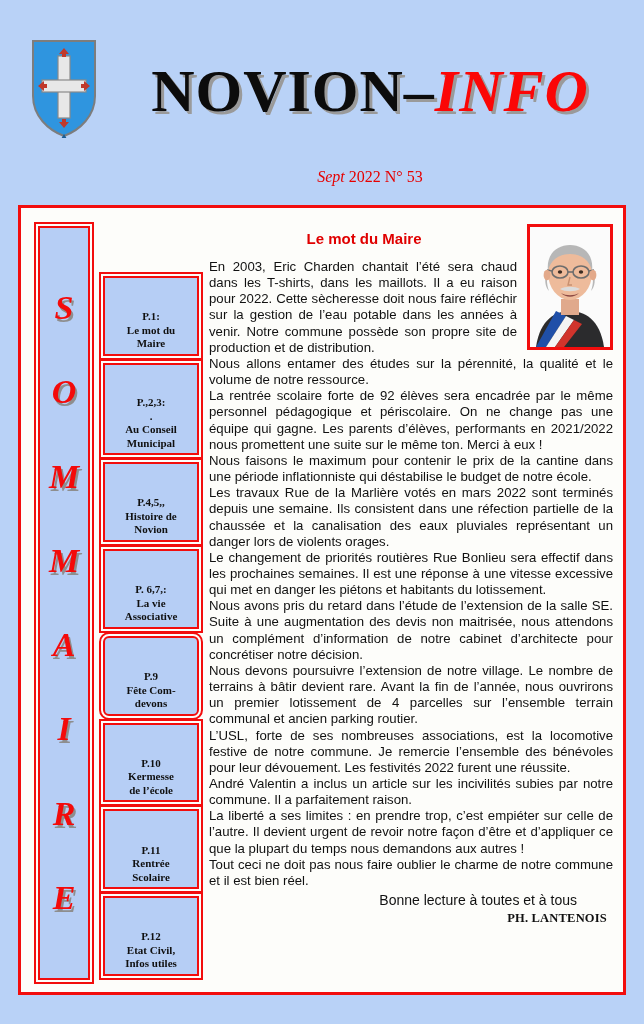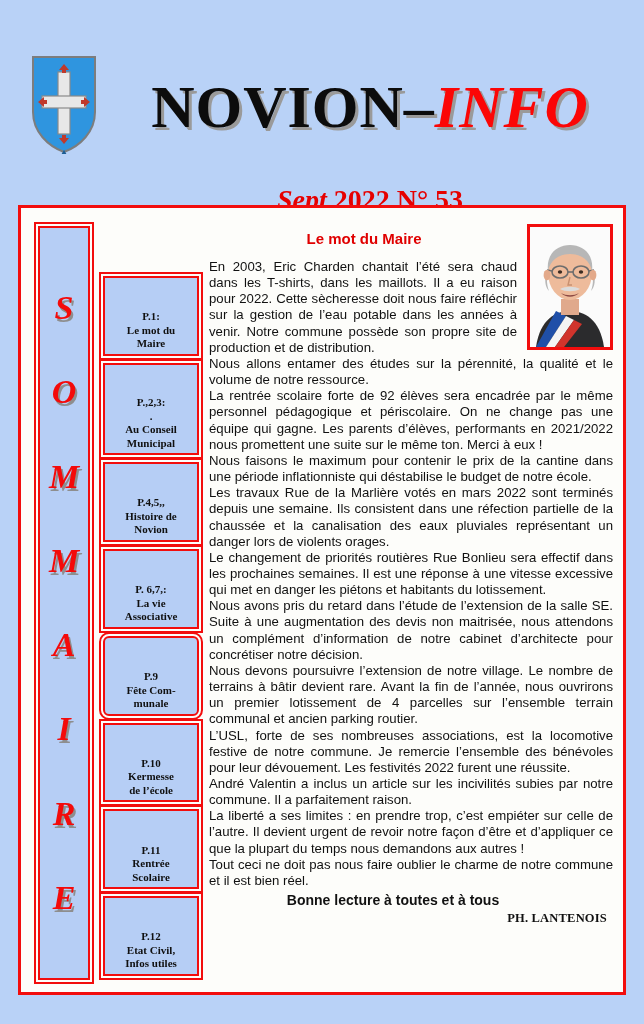--- a/index.html
+++ b/index.html
@@ -11,21 +11,21 @@
     height: 1024px;
     background: #b9d2f7;
     font-family: "Liberation Sans", sans-serif;
     overflow: hidden;
     position: relative;
   }
 
   
   #masthead {
     position: absolute;
-    left: 0; top: 16px;
+    left: 0; top: 0;
     width: 644px;
     height: 205px;
   }
   #crest {
     position: absolute;
     left: 30px; top: 38px;
     width: 68px; height: 100px;
   }
   #crest svg { display: block; }
 
@@ -51,22 +51,22 @@
     text-shadow: 3px 3px 0 #9a9a9a;
     letter-spacing: 1px;
   }
 
   #issue-line {
     position: absolute;
     left: 110px; top: 168px;
     width: 520px;
     text-align: center;
     font-family: "Liberation Serif", "DejaVu Serif", serif;
-    font-weight: bold;
-    font-size: 28px;
+    font-weight: normal;
+    font-size: 16px;
     color: #e60000;
     white-space: nowrap;
   }
   #issue-line .issue-month { font-style: italic; }
   #issue-line .issue-rest { font-style: normal; }
 
   
   #page-frame {
     position: absolute;
     left: 18px; top: 205px;
@@ -175,24 +175,24 @@
     margin: 0;
     text-align: justify;
   }
   #article-body p.first-para {
     margin-right: 96px;
   }
 
   #closing-line {
     clear: both;
     font-family: "Liberation Sans", sans-serif;
-    font-weight: bold;
+    font-weight: normal;
     font-size: 14px;
     color: #111111;
-    text-align: center;
+    text-align: right;
     margin-top: 3px;
     padding-right: 36px;
   }
   #signature {
     font-family: "Liberation Serif", "DejaVu Serif", serif;
     font-weight: bold;
     font-size: 12.5px;
     color: #111111;
     text-align: right;
     margin-top: 3px;
@@ -256,21 +256,21 @@
         <span class="sb-line">Novion</span>
       </div>
       <div class="summary-box" style="flex: 1 1 0px;">
         <span class="sb-line">P. 6,7,:</span>
         <span class="sb-line">La vie</span>
         <span class="sb-line">Associative</span>
       </div>
       <div class="summary-box" style="flex: 1 1 0px; border-radius: 6px;">
         <span class="sb-line">P.9</span>
         <span class="sb-line">Fête Com-</span>
-        <span class="sb-line">munale</span>
+        <span class="sb-line">devons</span>
       </div>
       <div class="summary-box" style="flex: 1 1 0px;">
         <span class="sb-line">P.10</span>
         <span class="sb-line">Kermesse</span>
         <span class="sb-line">de l’école</span>
       </div>
       <div class="summary-box" style="flex: 1 1 0px;">
         <span class="sb-line">P.11</span>
         <span class="sb-line">Rentrée</span>
         <span class="sb-line">Scolaire</span>

